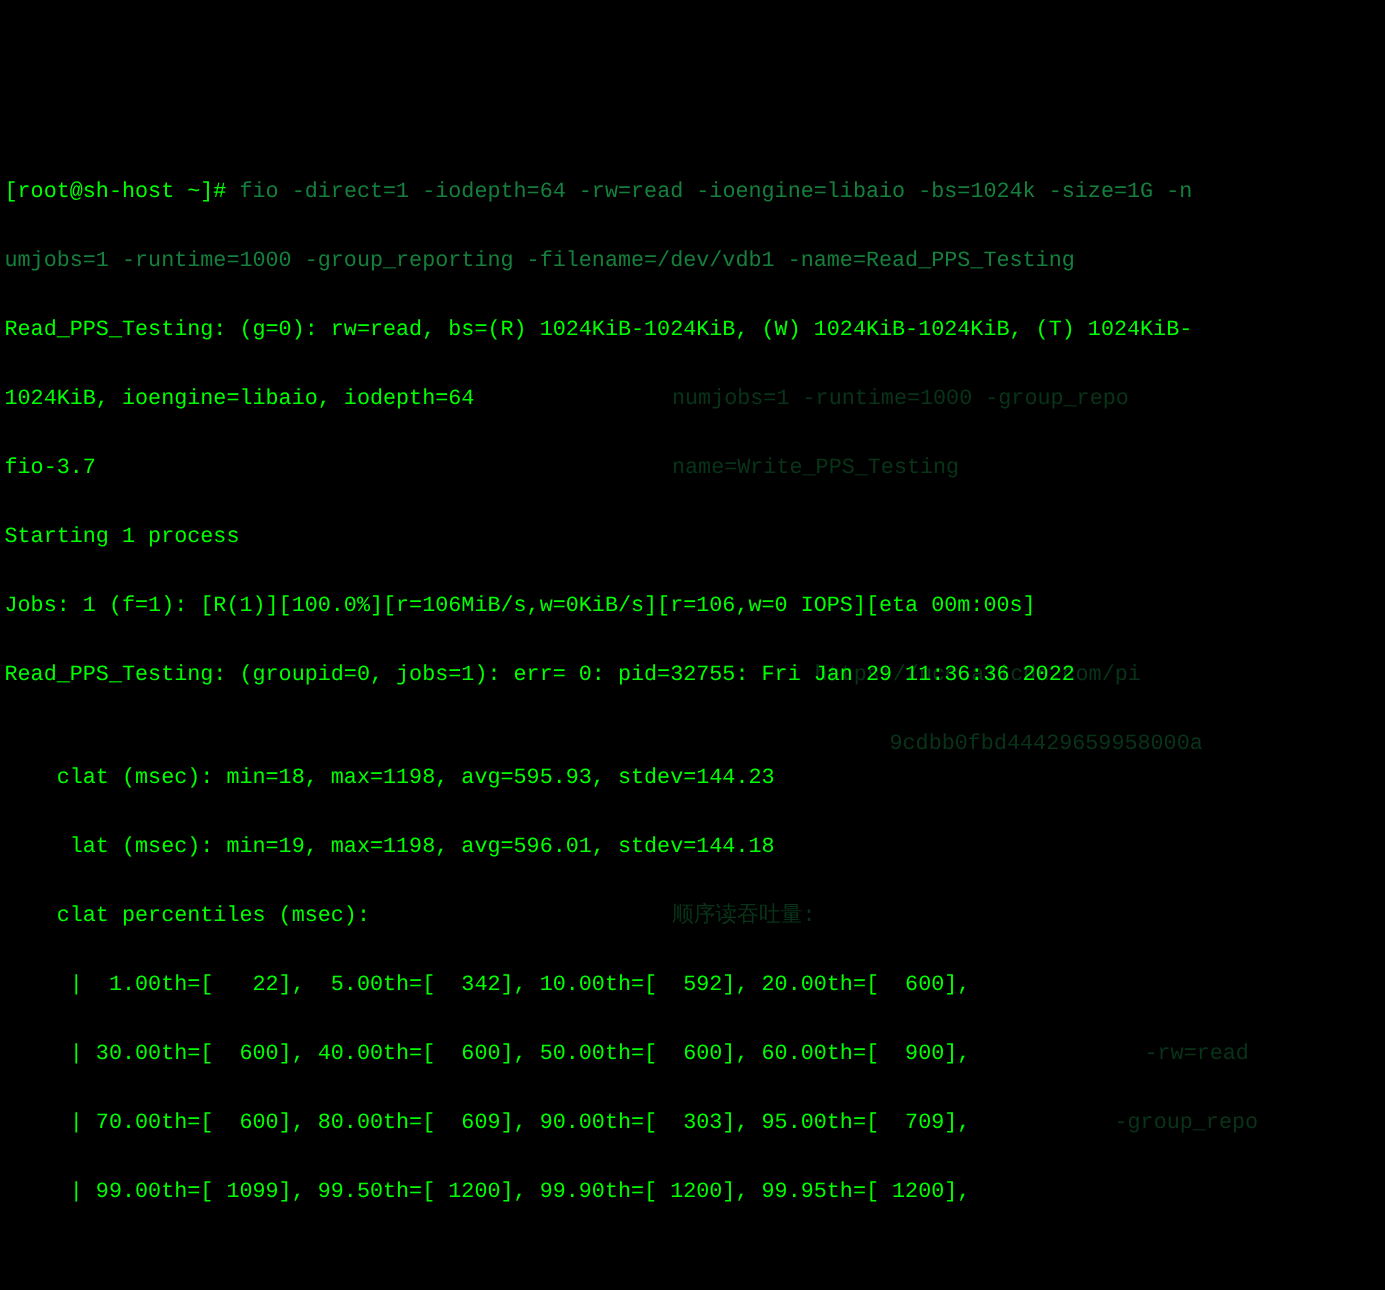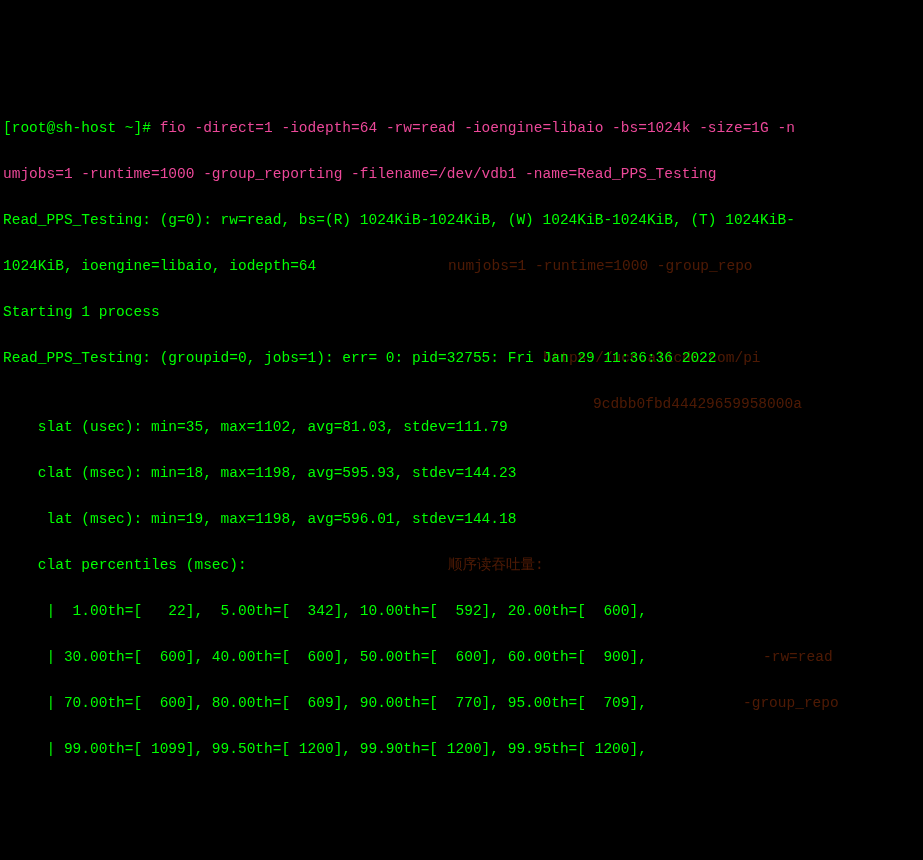--- a/index.html
+++ b/index.html
@@ -13,60 +13,61 @@
       font-size: 14.5px;
       line-height: 23px;
       color: #00ff00;
       width: 923px;
       height: 860px;
       overflow: hidden;
       padding: 2px 3px;
       white-space: pre;
     }
     .cmd {
-      color: #ec4899;
+      color: #15803d;
     }
     .green {
       color: #00ff00;
     }
     .line {
       display: block;
       position: relative;
     }
     .overlay {
       position: absolute;
-      color: #c2410c;
+      color: #15803d;
       opacity: 0.4;
       z-index: 0;
     }
     .fg {
       position: relative;
       z-index: 1;
     }
   </style>
 </head>
 <body>
 
 
 
 <div class="terminal">
 <span class="line"><span class="green">[</span><span class="green">root@sh-host</span><span class="green"> ~</span><span class="green">]#</span><span class="cmd"> fio -direct=1 -iodepth=64 -rw=read -ioengine=libaio -bs=1024k -size=1G -n</span></span>
 <span class="line"><span class="cmd">umjobs=1 -runtime=1000 -group_reporting -filename=/dev/vdb1 -name=Read_PPS_Testing</span></span>
 <span class="line"><span class="green">Read_PPS_Testing: (g=0): rw=read, bs=(R) 1024KiB-1024KiB, (W) 1024KiB-1024KiB, (T) 1024KiB-</span></span>
 <span class="line"><span class="green fg">1024KiB, ioengine=libaio, iodepth=64</span><span class="overlay" style="left:445px">numjobs=1 -runtime=1000 -group_repo</span></span>
+<span class="line"><span class="green fg">fio-3.7</span><span class="overlay" style="left:445px">name=Write_PPS_Testing</span></span>
 <span class="line"><span class="green">Starting 1 process</span></span>
+<span class="line"><span class="green">Jobs: 1 (f=1): [R(1)][100.0%][r=106MiB/s,w=0KiB/s][r=106,w=0 IOPS][eta 00m:00s]</span></span>
 <span class="line"><span class="green fg">Read_PPS_Testing: (groupid=0, jobs=1): err= 0: pid=32755: Fri Jan 29 11:36:36 2022</span><span class="overlay" style="left:540px">https://ucc.alicdn.com/pi</span></span>
 <span class="line"><span class="overlay" style="left:590px">9cdbb0fbd44429659958000a</span></span>
-<span class="line"><span class="green">    slat (usec): min=35, max=1102, avg=81.03, stdev=111.79</span></span>
 <span class="line"><span class="green">    clat (msec): min=18, max=1198, avg=595.93, stdev=144.23</span></span>
 <span class="line"><span class="green">     lat (msec): min=19, max=1198, avg=596.01, stdev=144.18</span></span>
 <span class="line"><span class="green fg">    clat percentiles (msec):</span><span class="overlay" style="left:445px">顺序读吞吐量:</span></span>
 <span class="line"><span class="green">     |  1.00th=[   22],  5.00th=[  342], 10.00th=[  592], 20.00th=[  600],</span></span>
 <span class="line"><span class="green fg">     | 30.00th=[  600], 40.00th=[  600], 50.00th=[  600], 60.00th=[  900],</span><span class="overlay" style="left:760px">-rw=read</span></span>
-<span class="line"><span class="green fg">     | 70.00th=[  600], 80.00th=[  609], 90.00th=[  770], 95.00th=[  709],</span><span class="overlay" style="left:740px">-group_repo</span></span>
+<span class="line"><span class="green fg">     | 70.00th=[  600], 80.00th=[  609], 90.00th=[  303], 95.00th=[  709],</span><span class="overlay" style="left:740px">-group_repo</span></span>
 <span class="line"><span class="green fg">     | 99.00th=[ 1099], 99.50th=[ 1200], 99.90th=[ 1200], 99.95th=[ 1200],</span></span>
 
 
 
 
 
 
 
 
 

